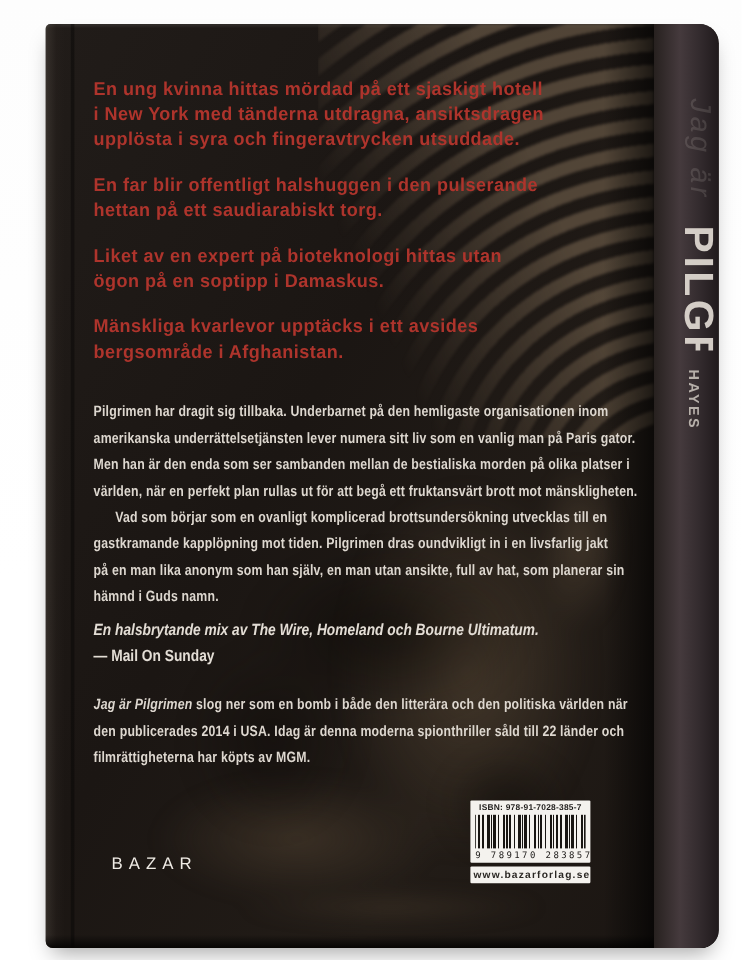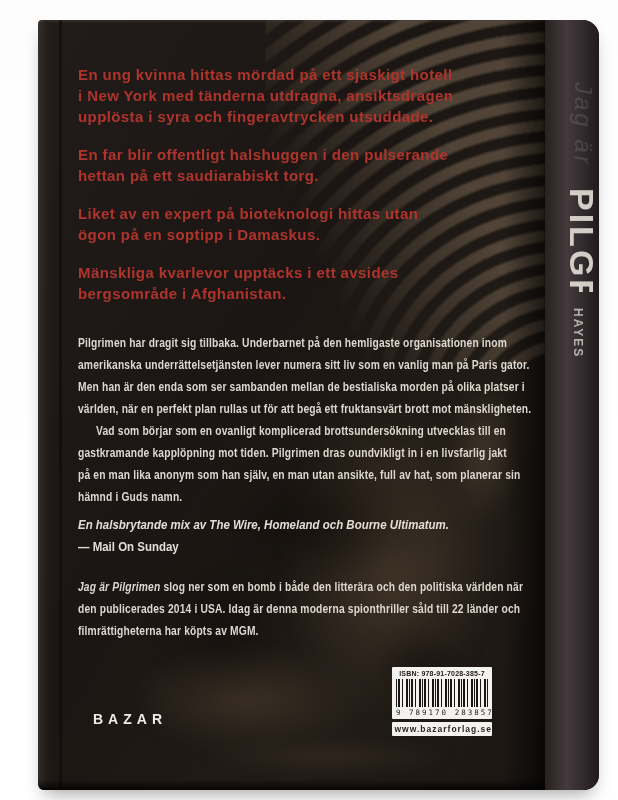--- a/index.html
+++ b/index.html
@@ -74,21 +74,21 @@
   .quote{position:absolute;left:40px;top:494px;width:520px;
     color:#e3ddd5;transform:scaleX(.85);transform-origin:0 0;}
   .quote-line{margin:0;font-size:13.5px;line-height:22px;font-weight:700;font-style:italic;}
   .quote-src{margin:0;font-size:13.5px;line-height:22px;font-weight:700;}
   .about{position:absolute;left:40px;top:556px;width:560px;
     font-size:12.5px;line-height:22px;font-weight:700;color:#ddd7cf;
     white-space:pre-line;letter-spacing:.2px;
     transform:scaleX(.82);transform-origin:0 0;}
   .about-italic{font-style:italic;}
   .logo{position:absolute;left:55px;top:691px;
-    font-size:14px;letter-spacing:5px;color:#efebe5;font-weight:700;}
+    font-size:14px;letter-spacing:5px;color:#efebe5;font-weight:400;}
   
   .barcode-area{position:absolute;left:354px;top:647px;width:100px;}
   .barcode-box{background:#f4f2ee;padding:3px 4px 2px;border-radius:1px;}
   .isbn{font-size:7px;font-weight:700;color:#1d1b19;text-align:center;
     letter-spacing:.2px;white-space:nowrap;}
   .bars{height:28px;margin-top:2px;
     background:repeating-linear-gradient(90deg,
       #181512 0 1px,#f4f2ee 1px 2px,#181512 2px 4px,#f4f2ee 4px 6px,
       #181512 6px 7px,#f4f2ee 7px 10px,#181512 10px 12px,#f4f2ee 12px 13px);}
   .digits{font-size:7.5px;color:#1d1b19;text-align:center;letter-spacing:2px;

